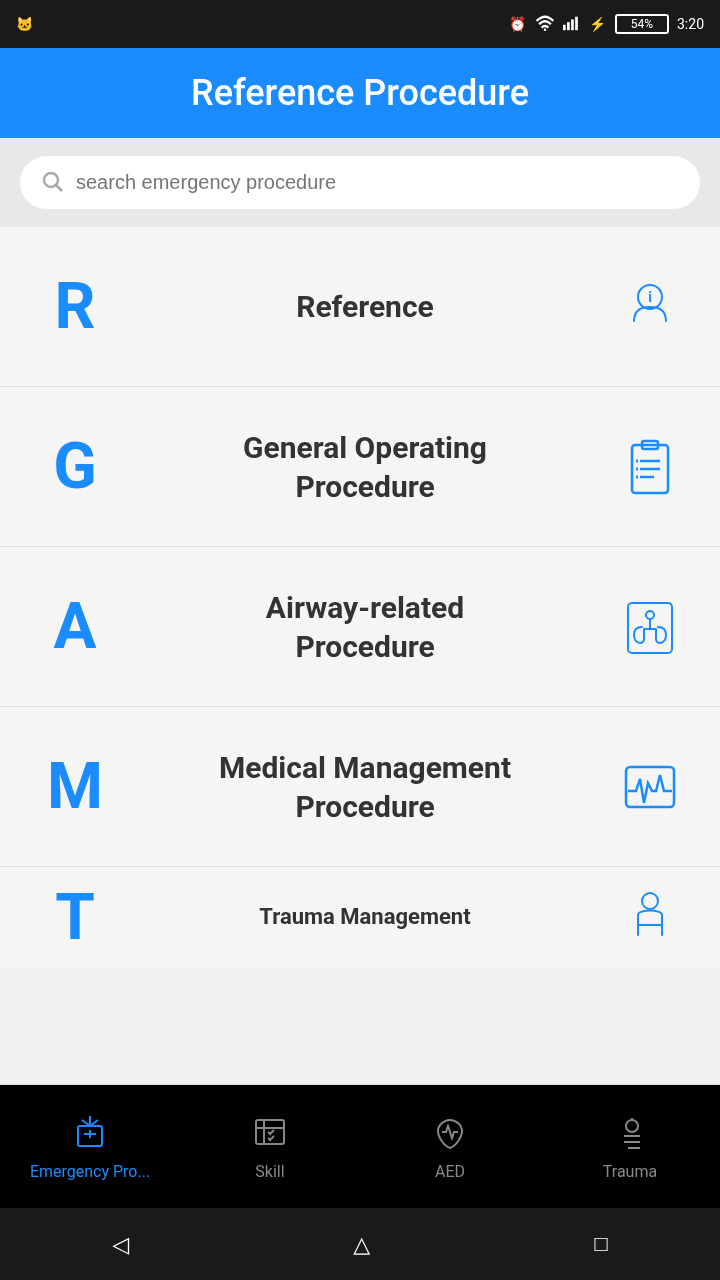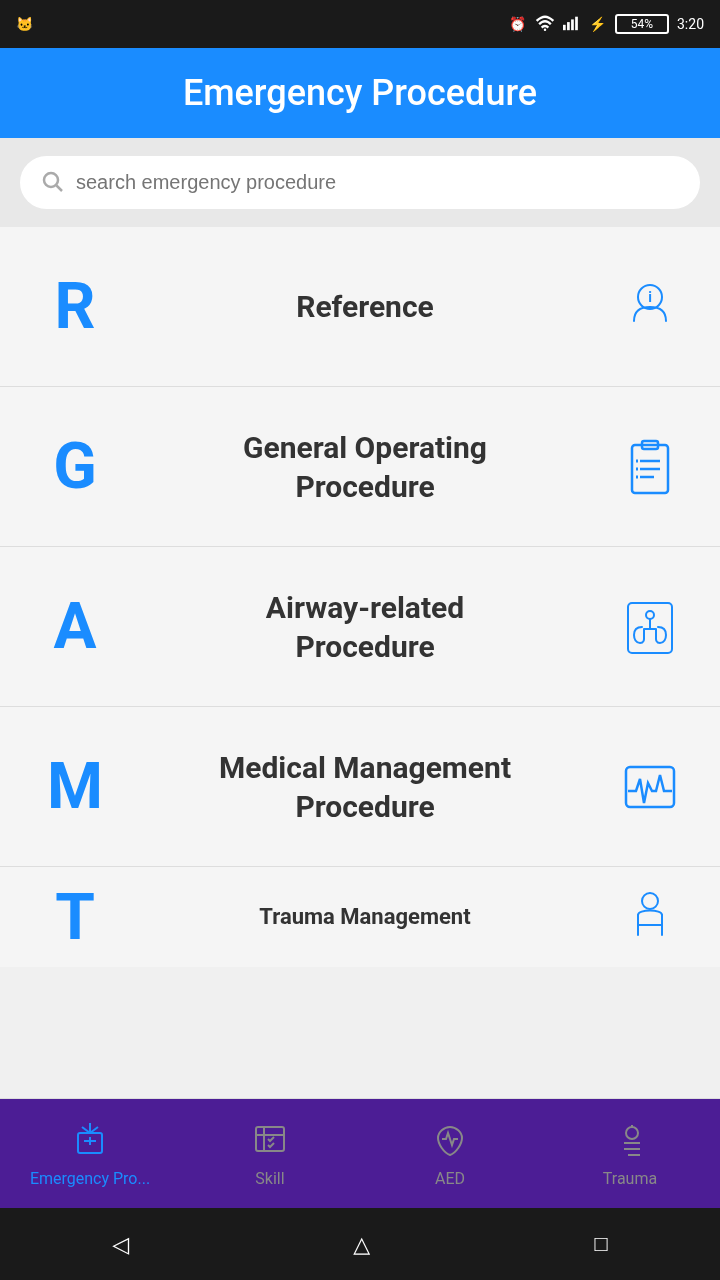--- a/index.html
+++ b/index.html
@@ -130,22 +130,22 @@
       align-items: center;
       padding: 0 30px;
       overflow: hidden;
     }
     .menu-item-partial .menu-label {
       font-size: 22px;
     }
 
     
     .bottom-nav {
-      background: #4c1d95;
-      height: 110px;
+      background: #000000;
+      height: 124px;
       display: flex;
       border-top: 1px solid #ddd;
     }
     .nav-item {
       flex: 1;
       display: flex;
       flex-direction: column;
       align-items: center;
       justify-content: center;
       gap: 6px;
@@ -206,21 +206,21 @@
         <rect x="13.5" y="1" width="3" height="15"></rect>
       </svg>
     </span>
     <span>⚡</span>
     <span class="battery-box">54%</span>
     <span>3:20</span>
   </div>
 </div>
 
 <div class="app-bar">
-  <span class="app-bar-title">Emergency Procedure</span>
+  <span class="app-bar-title">Reference Procedure</span>
 </div>
 
 <div class="search-container">
   <div class="search-box">
     <span class="search-icon-svg">
       <svg width="24" height="24" viewBox="0 0 24 24" fill="none" stroke="#aaa" stroke-width="2.5">
         <circle cx="11" cy="11" r="7"></circle>
         <line x1="16.5" y1="16.5" x2="22" y2="22"></line>
       </svg>
     </span>

